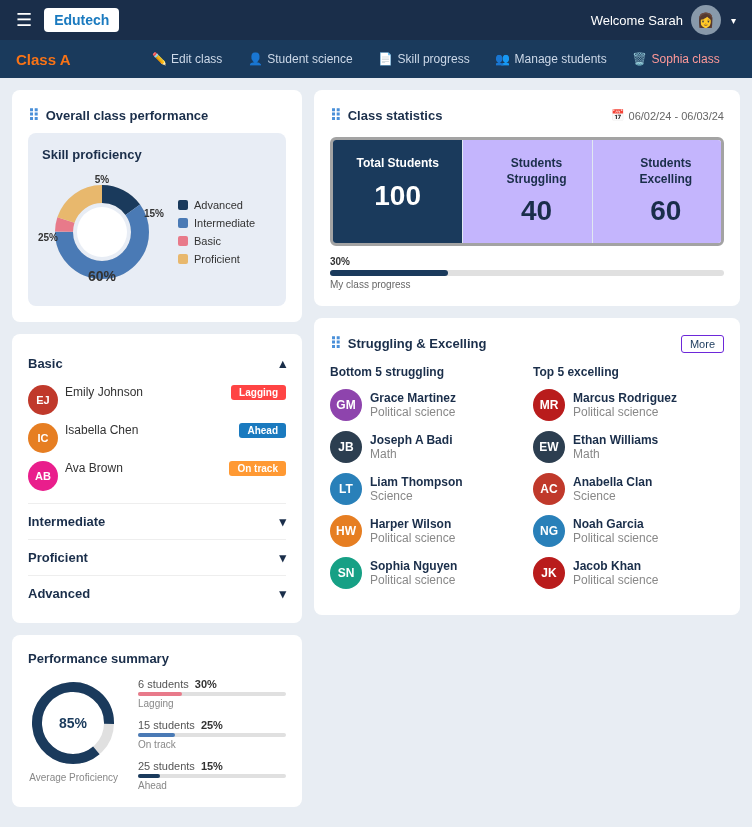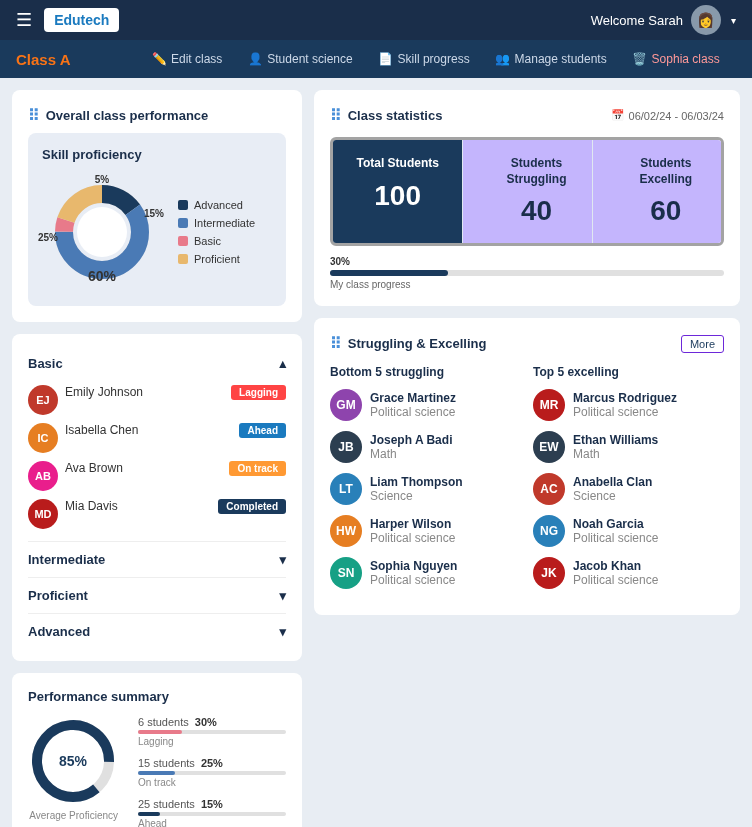--- a/index.html
+++ b/index.html
@@ -372,25 +372,20 @@
           <div class="student-row">
             <div class="student-avatar av-orange">IC</div>
             <span class="student-name">Isabella Chen</span>
             <span class="status-badge badge-ahead">Ahead</span>
           </div>
           <div class="student-row">
             <div class="student-avatar av-pink">AB</div>
             <span class="student-name">Ava Brown</span>
             <span class="status-badge badge-ontrack">On track</span>
           </div>
-          <div class="student-row">
-            <div class="student-avatar av-gray">MD</div>
-            <span class="student-name">Mia Davis</span>
-            <span class="status-badge badge-completed">Completed</span>
-          </div>
         </div>
       </div>
 
       <div class="group-section">
         <div class="group-header">
           <span>Intermediate</span>
           <span class="chevron-down"></span>
         </div>
       </div>
 

